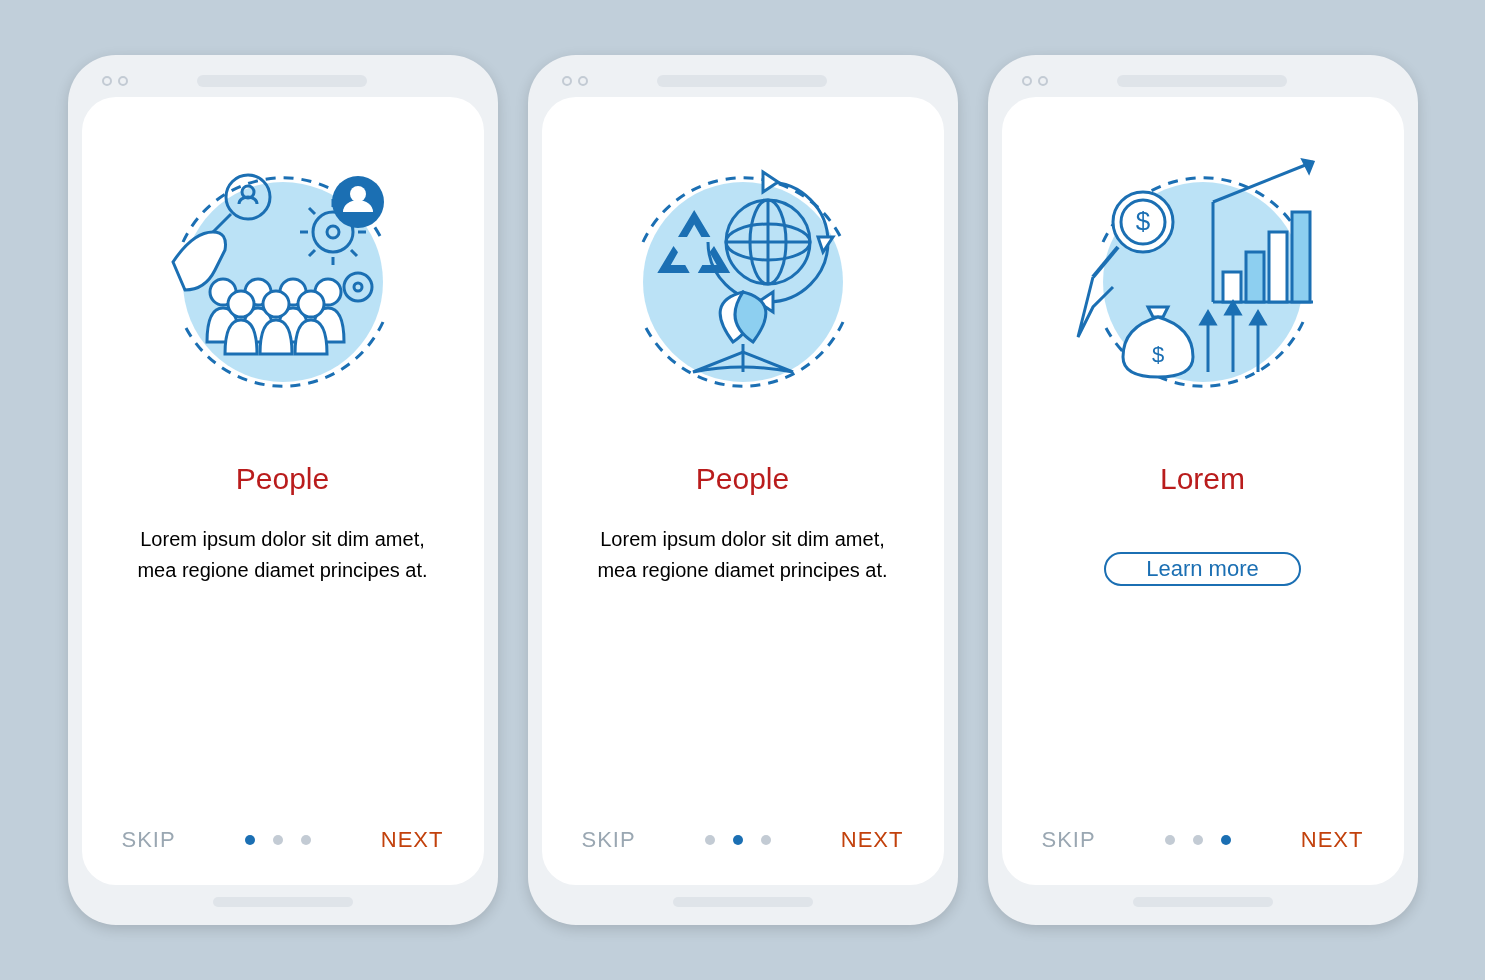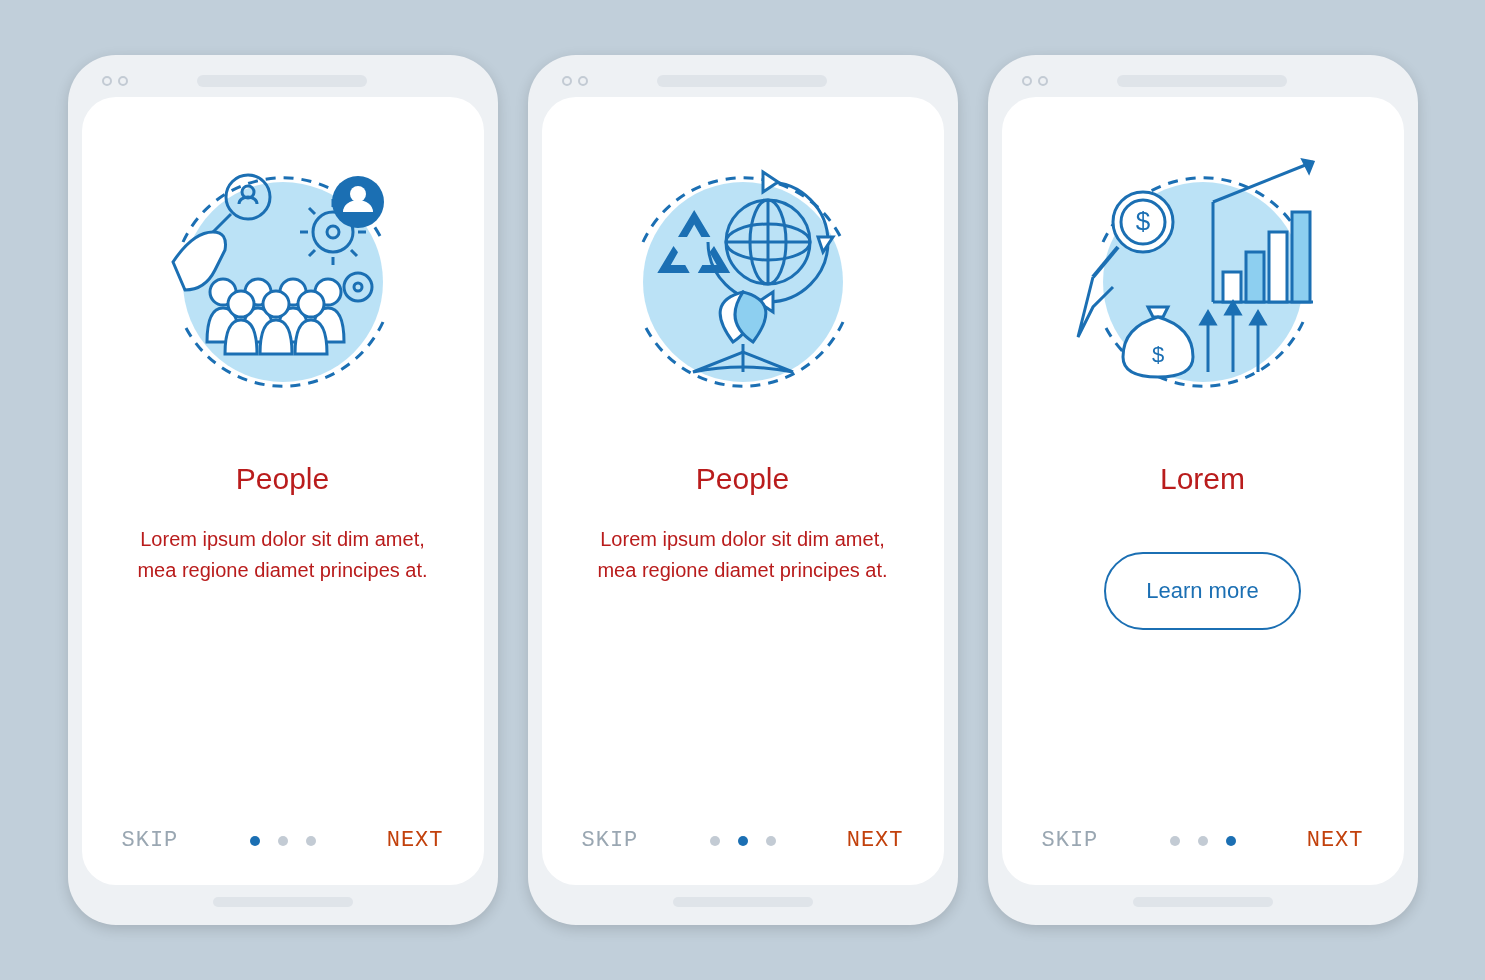--- a/index.html
+++ b/index.html
@@ -64,43 +64,42 @@
   }
   .title {
     font-size: 30px;
     color: #b91c1c;
     font-weight: 400;
     margin-bottom: 28px;
   }
   .desc {
     font-size: 20px;
     line-height: 1.55;
-    color: #b91c1c;
+    color: #000000;
     text-align: center;
     max-width: 320px;
   }
   .learn-btn {
     margin-top: 28px;
     border: 2.5px solid #1b6fb3;
     color: #1b6fb3;
     background: #fff;
     font-size: 22px;
-    padding: 24px 40px;
+    padding: 2px 40px;
     border-radius: 40px;
     cursor: pointer;
   }
   .footer {
     position: absolute;
     bottom: 32px;
     left: 0; right: 0;
     display:flex;
     align-items:center;
     justify-content: space-between;
     padding: 0 40px;
-    font-family: Liberation Mono, monospace;
   }
   .skip { color:#9aa7b2; font-size:22px; letter-spacing:1px; cursor:pointer; }
   .next { color:#c2410c; font-size:22px; letter-spacing:1px; cursor:pointer; }
   .dots { display:flex; gap:18px; }
   .dot {
     width:10px; height:10px; border-radius:50%;
     background:#c3cbd4;
   }
   .dot.active { background:#1b6fb3; }
   .hw-bottom {

